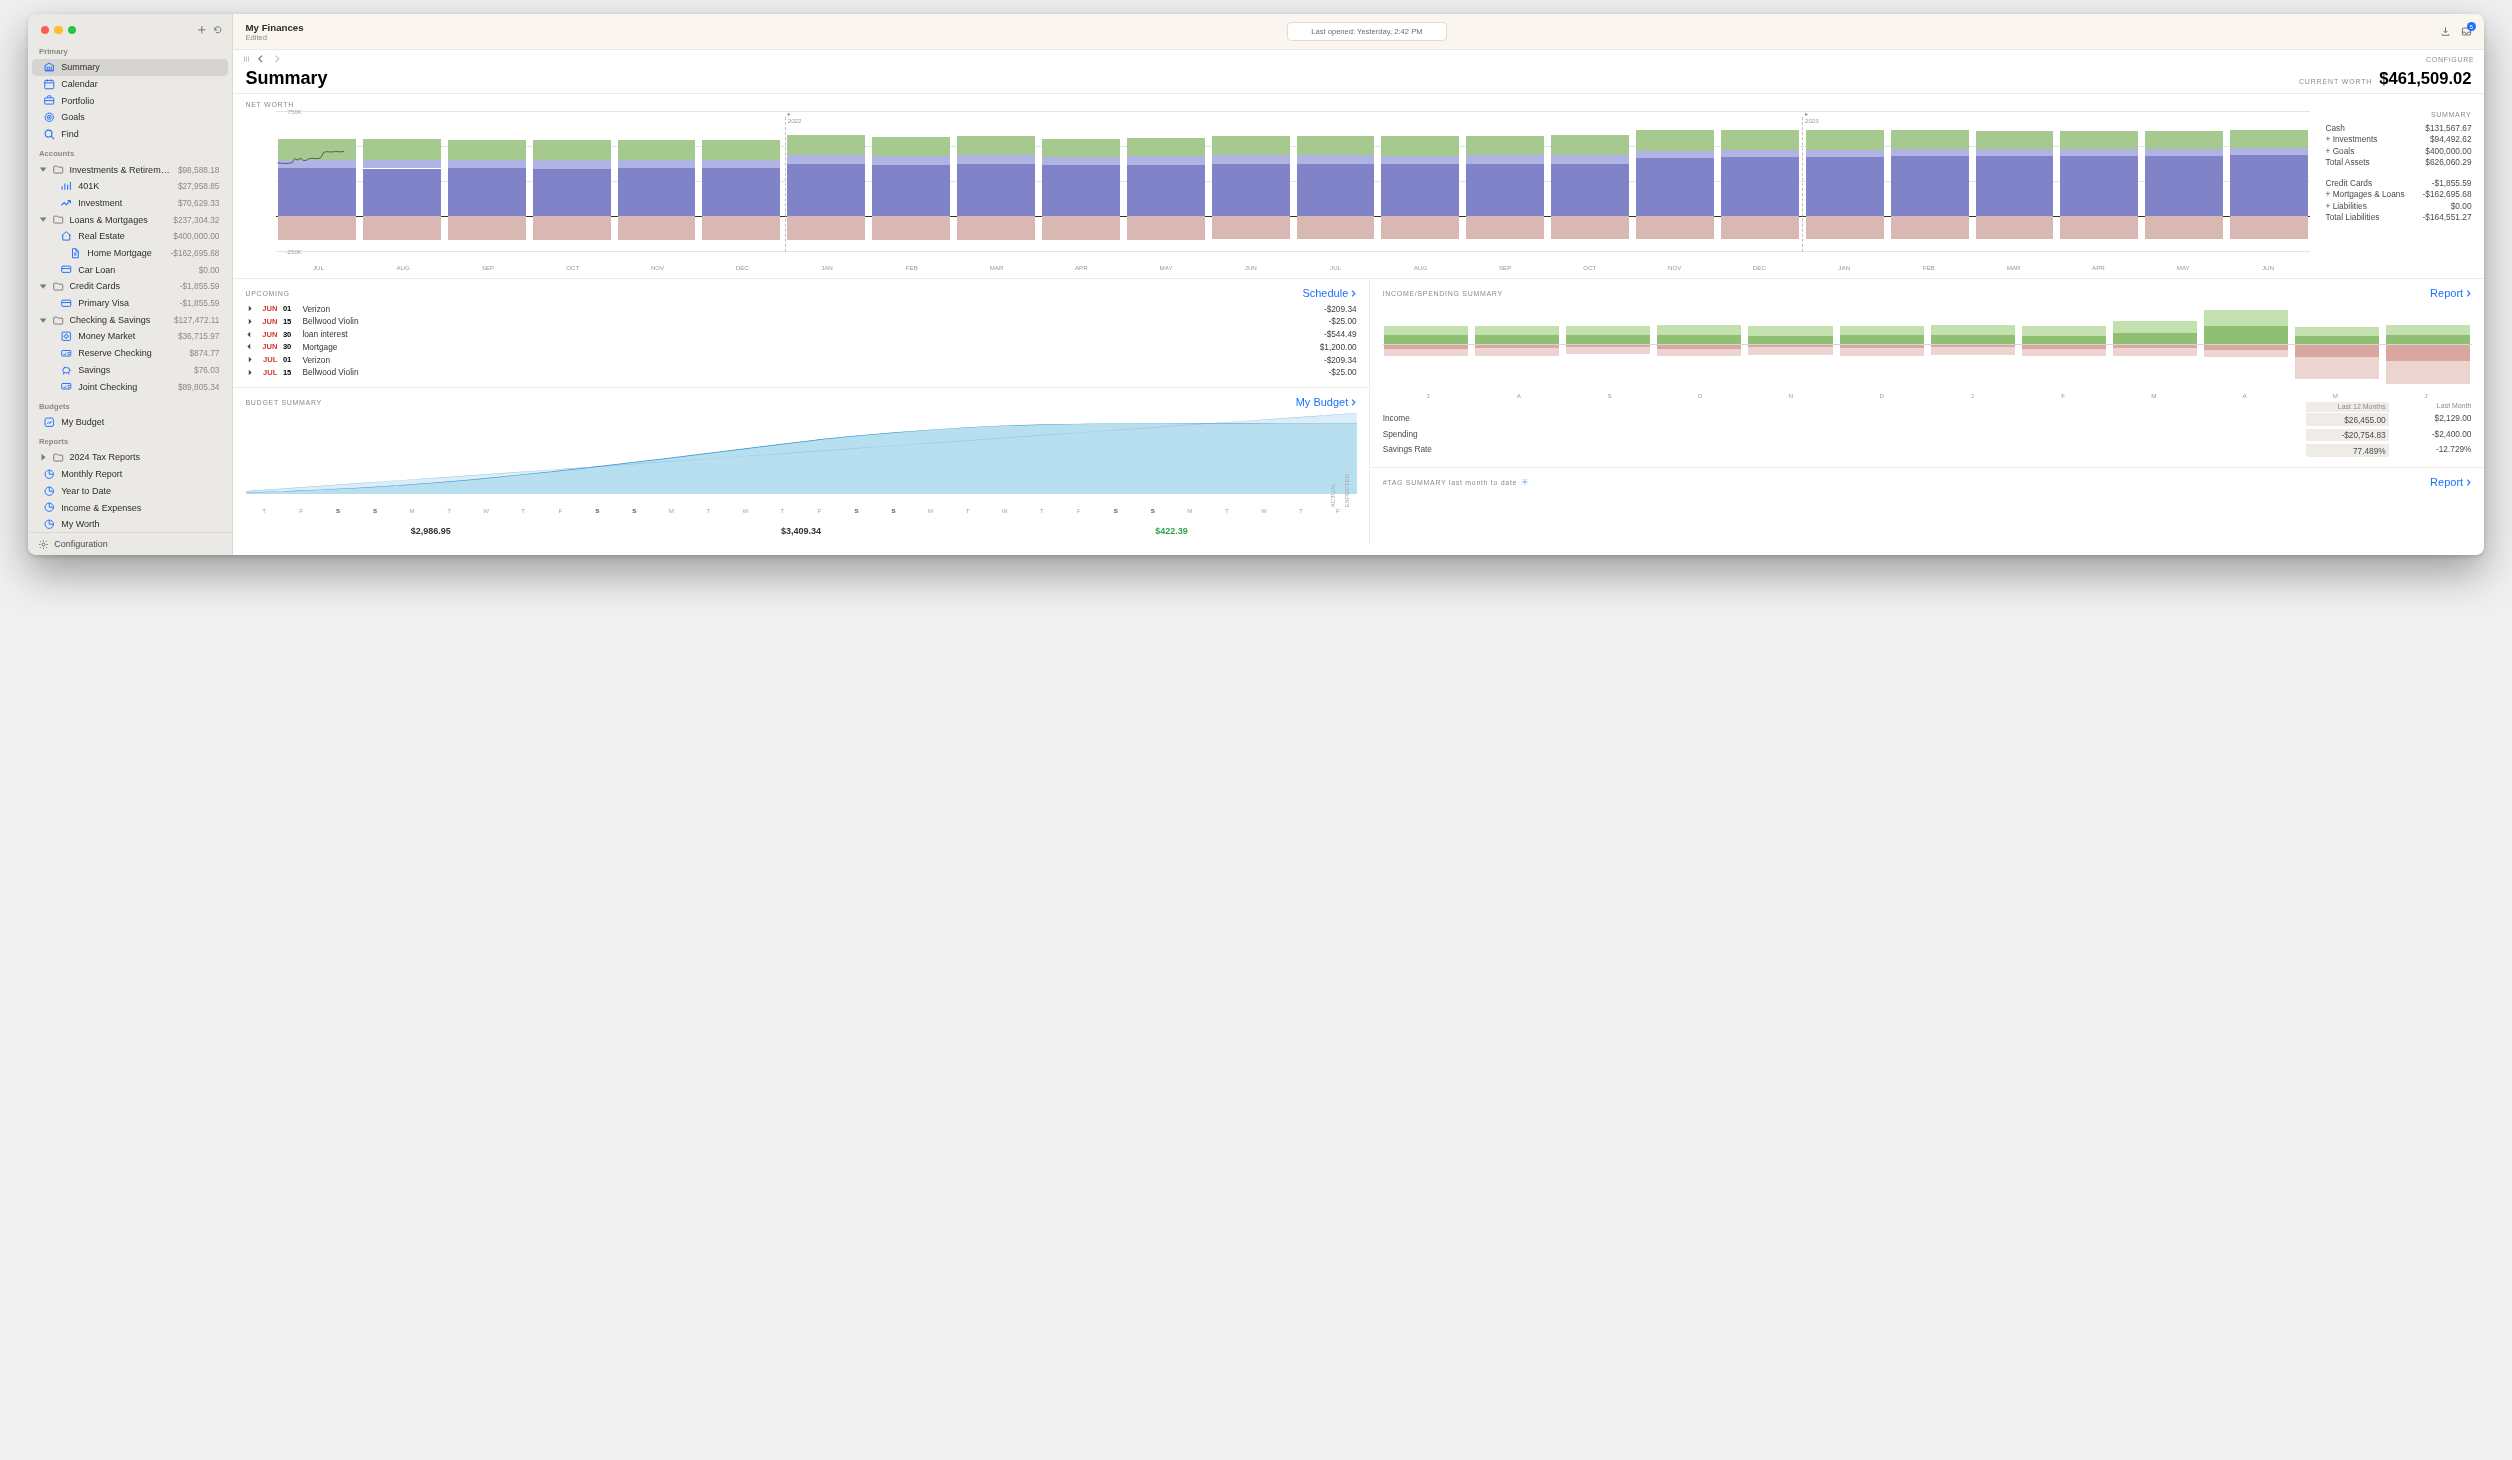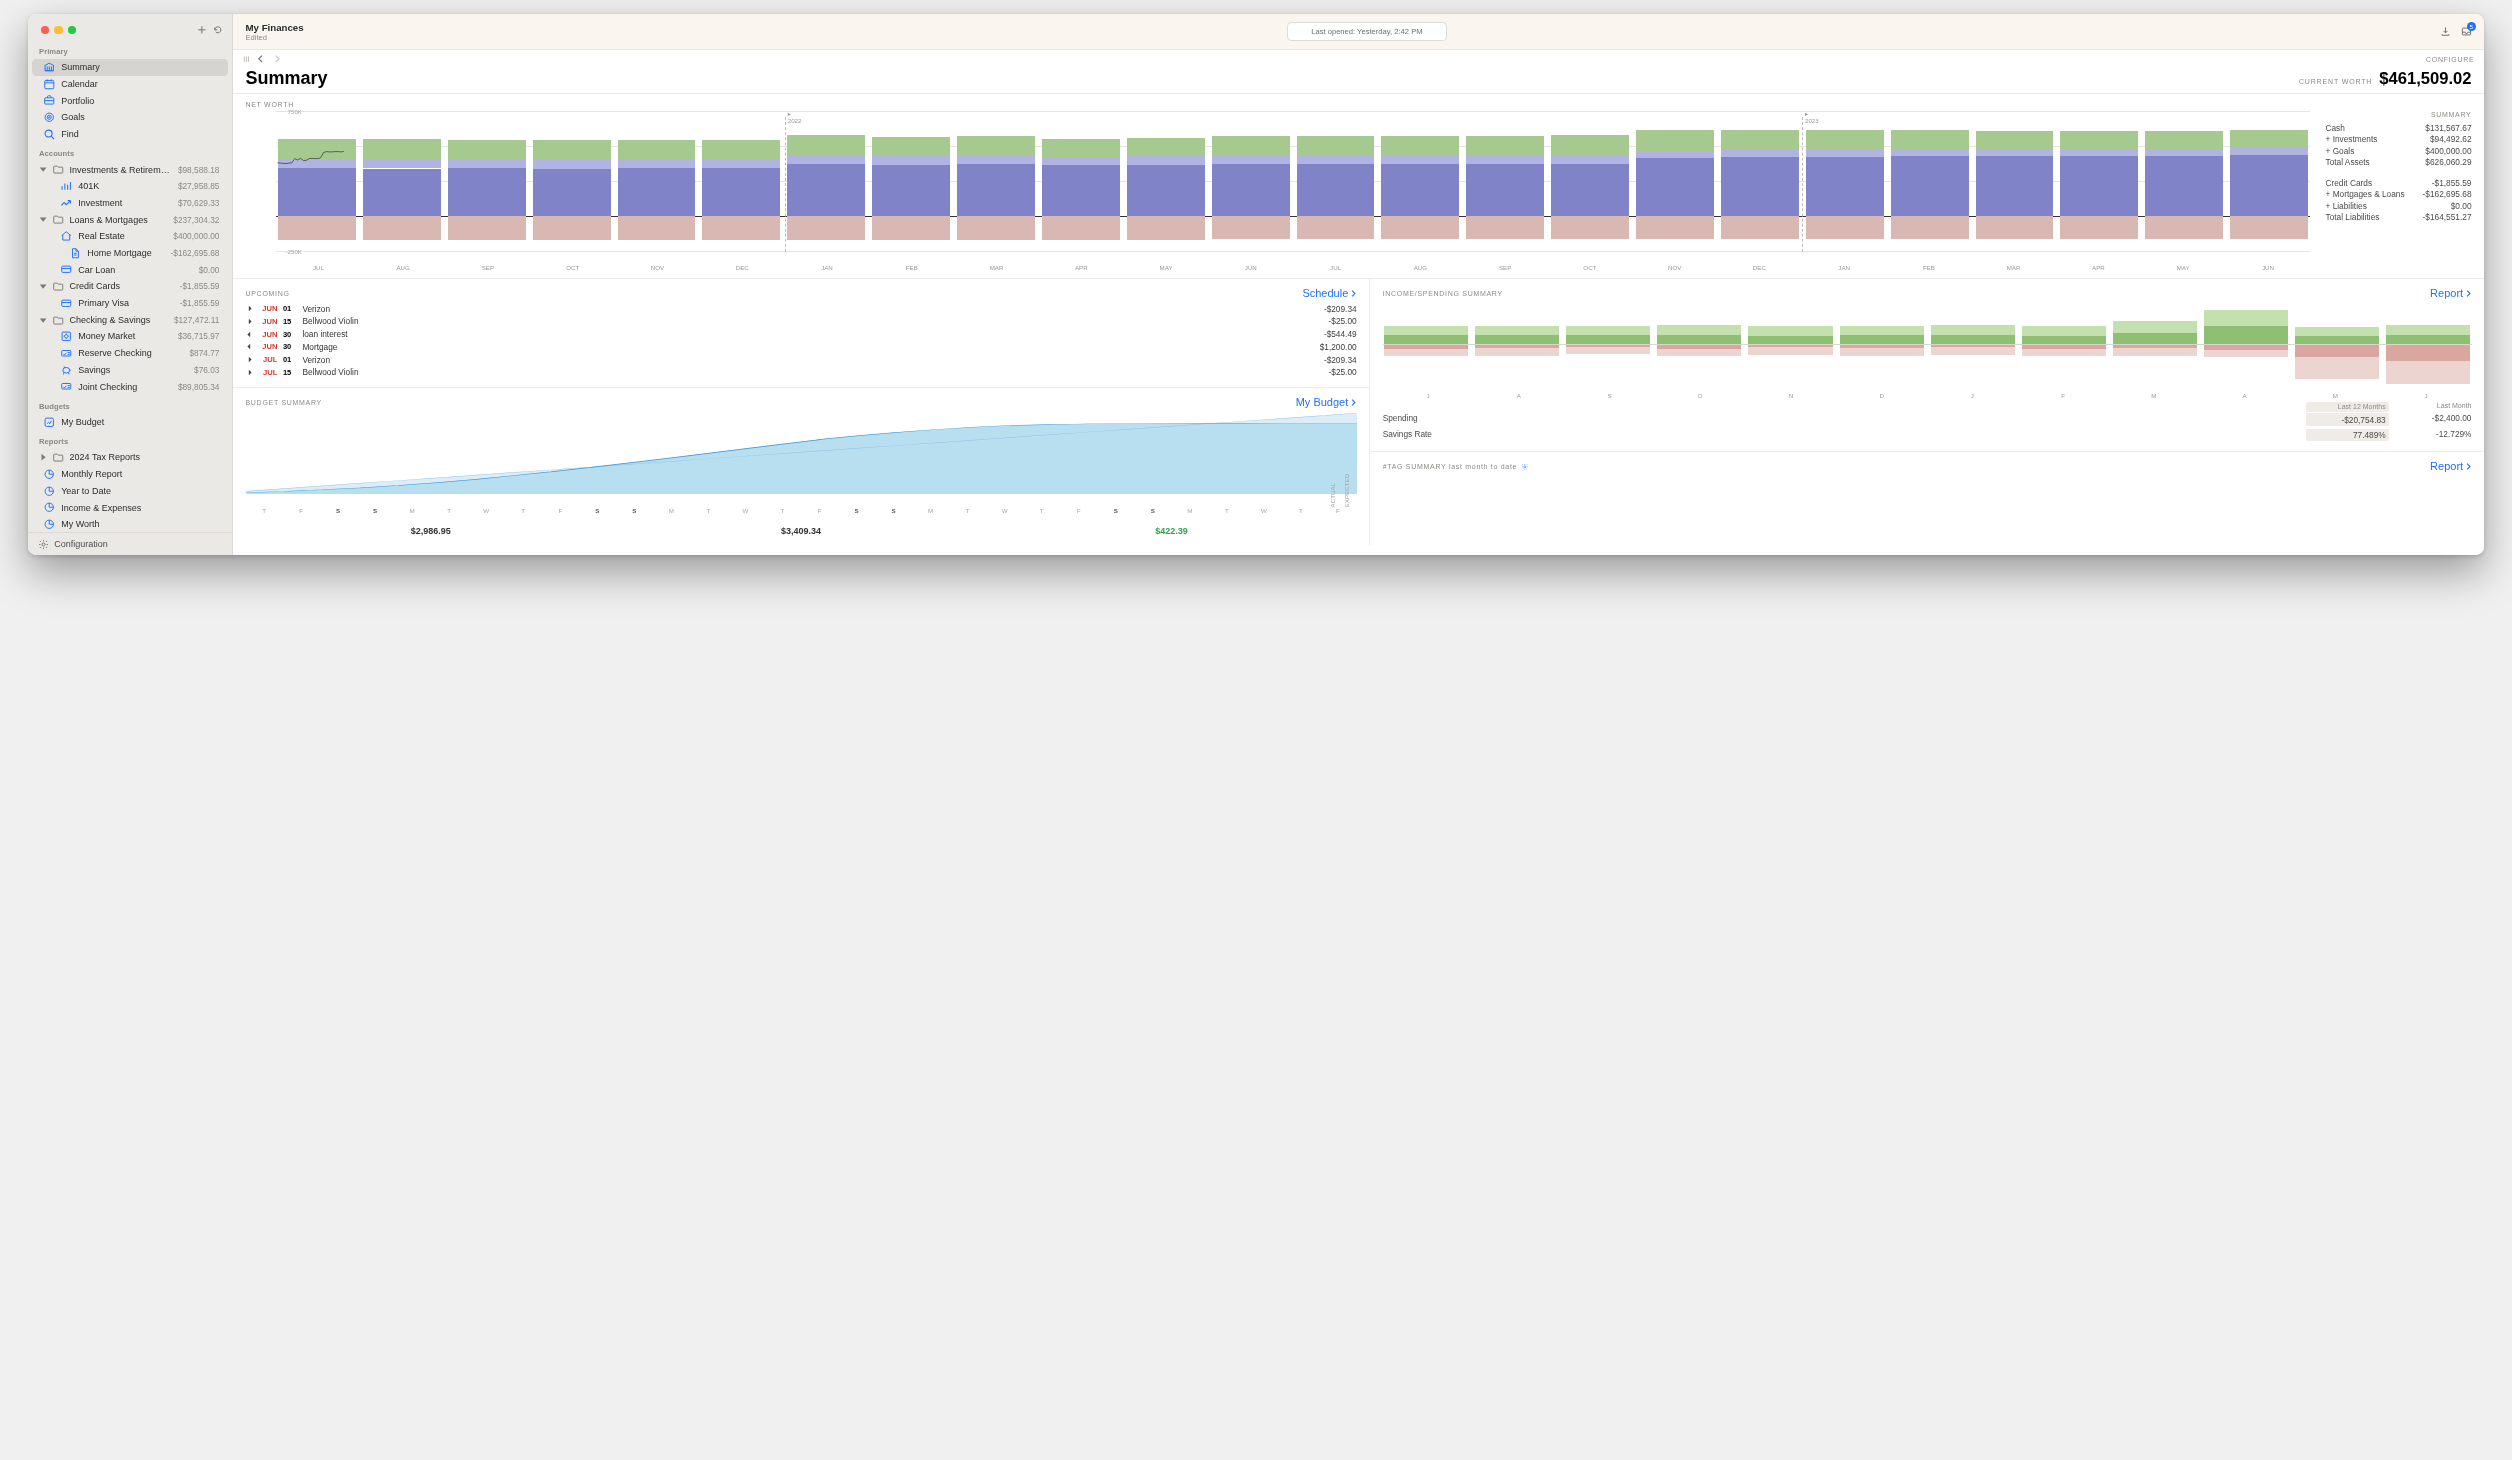--- a/index.html
+++ b/index.html
@@ -1048,20 +1048,25 @@
                   <span>J</span>
                 </div>
               </div>
             <div class="is-table" id="is-table">
                 <div class="hrow">
                   <span class="c0"></span>
                   <span class="c1">Last 12 Months</span>
                   <span class="c2">Last Month</span>
                 </div>
                 <div class="drow">
+                  <span class="c0">Income</span>
+                  <span class="c1">$26,455.00</span>
+                  <span class="c2">$2,129.00</span>
+                </div>
+                <div class="drow">
                   <span class="c0">Spending</span>
                   <span class="c1">-$20,754.83</span>
                   <span class="c2">-$2,400.00</span>
                 </div>
                 <div class="drow">
                   <span class="c0">Savings Rate</span>
                   <span class="c1" style="border-radius:0 0 2.1px 2.1px">77.489%</span>
                   <span class="c2">-12.729%</span>
                 </div>
               </div>

